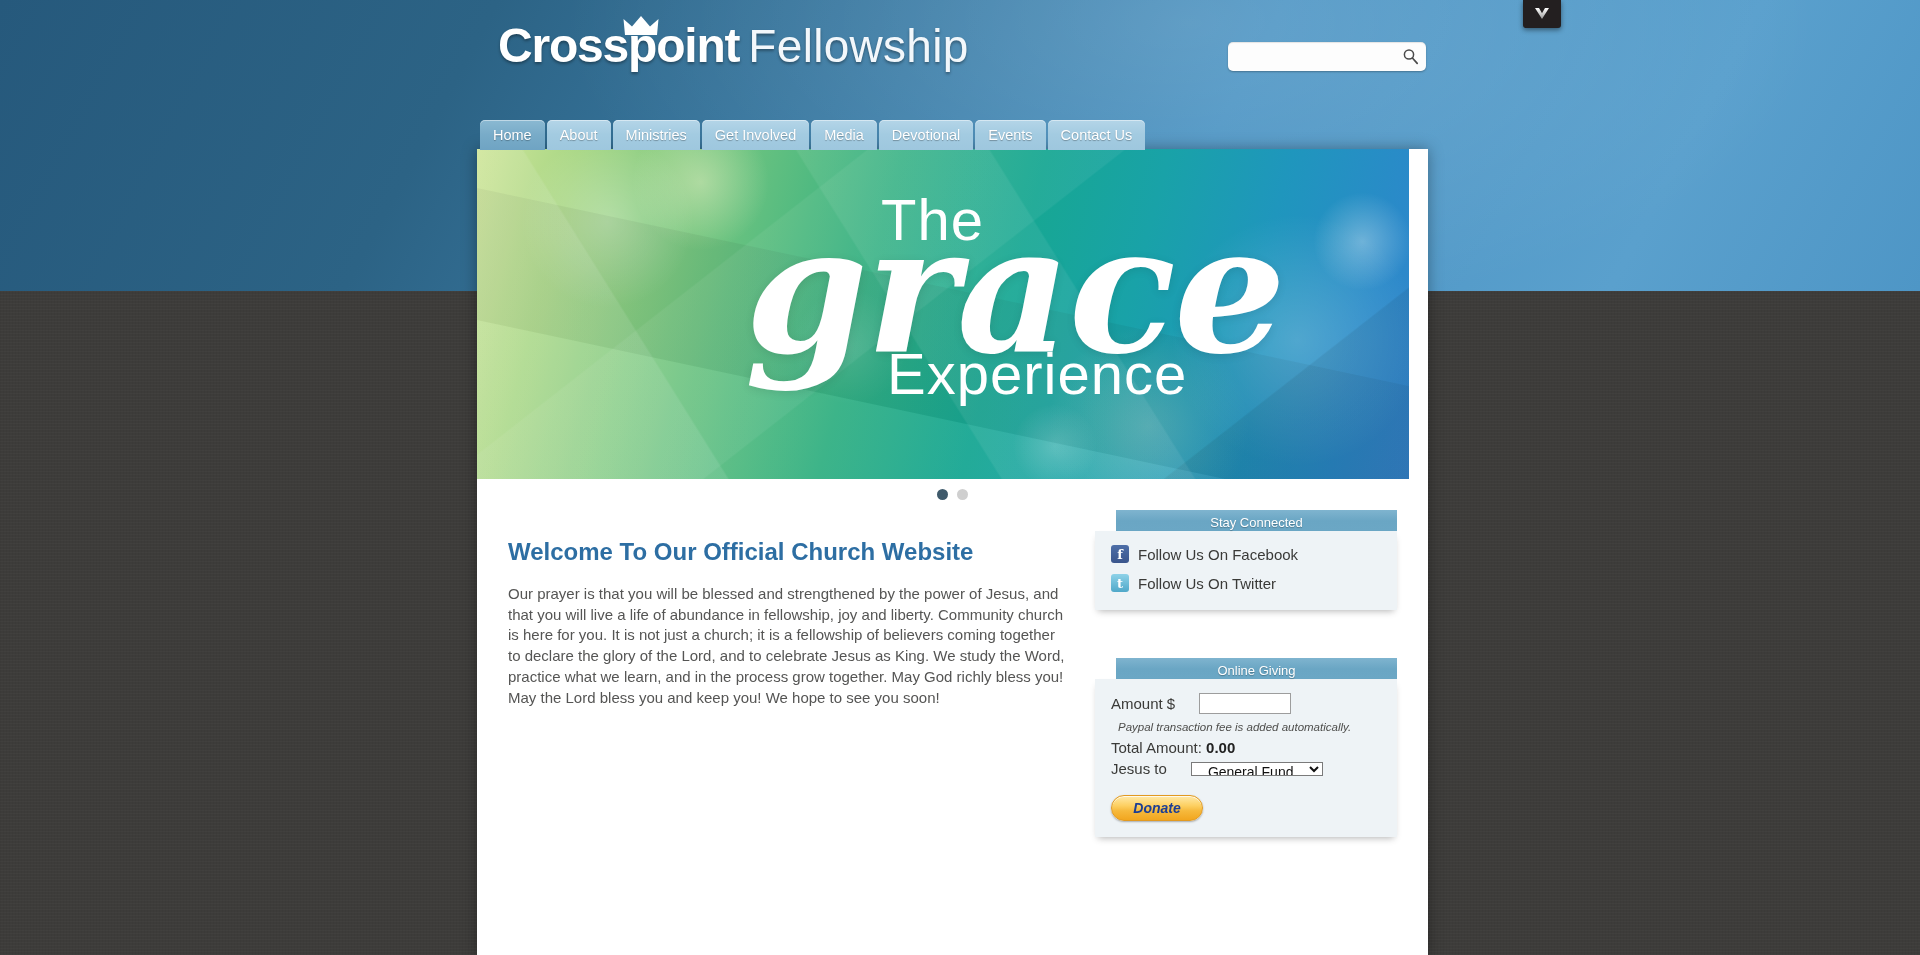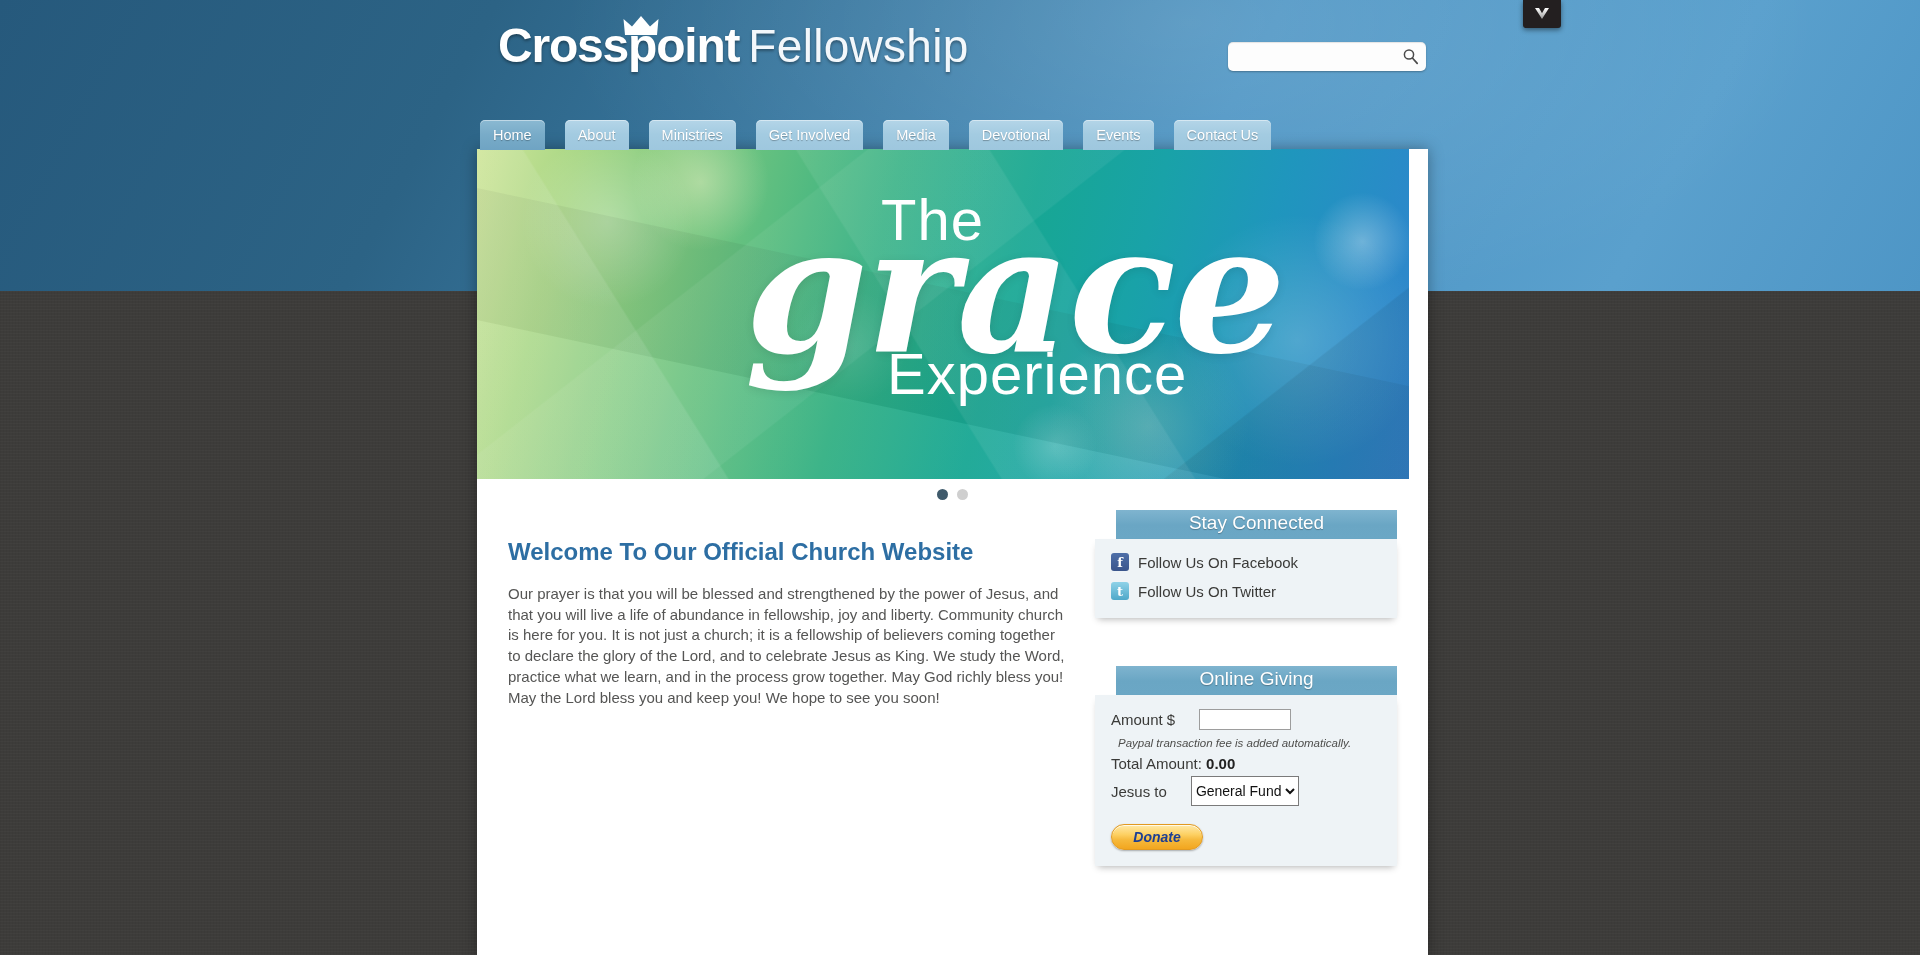--- a/index.html
+++ b/index.html
@@ -67,21 +67,21 @@
     font-family: "Liberation Sans", sans-serif; font-size: 13px; color: #333;
   }
   #search-icon {
     position: absolute; right: 7px; top: 6px;
     width: 17px; height: 17px; cursor: pointer;
   }
 
   
   #nav {
     position: absolute; left: 480px; top: 120px;
-    display: flex; align-items: flex-end; gap: 20px;
+    display: flex; align-items: flex-end; gap: 2px;
     z-index: 5;
   }
   .nav-item {
     height: 30px; line-height: 30px;
     padding: 0 13px;
     border-radius: 5px 5px 0 0;
     color: #ffffff; font-size: 14.5px;
     text-shadow: 0 1px 1px rgba(0,0,0,.30);
     background: linear-gradient(180deg, #b4d5e8 0%, #a3cbe1 48%, #9ec7de 100%);
     cursor: pointer; white-space: nowrap;
@@ -161,22 +161,22 @@
     font-size: 24px; font-weight: bold; color: #2d6ea3;
     line-height: 1.2; margin-bottom: 17px; margin-top: 28px;
   }
   #intro-paragraph {
     font-size: 15px; color: #555554; line-height: 20.8px;
   }
 
   #col-side { position: absolute; left: 618px; top: 0; width: 302px; }
   .widget { margin-bottom: 48px; }
   .widget-head {
-    height: 29px; line-height: 25px; text-align: center;
-    color: #ffffff; font-size: 19px;
+    height: 21px; line-height: 25px; text-align: center;
+    color: #ffffff; font-size: 13px;
     text-shadow: 0 1px 1px rgba(0,0,0,.28);
     background: linear-gradient(180deg, #7fb4cf 0%, #6aa6c4 52%, #6ba7c5 100%);
     margin-left: 21px;
   }
   .widget-body {
     background: #eef3f6;
     padding: 14px 16px 16px 16px;
     box-shadow: 0 4px 7px -3px rgba(0,0,0,.30);
   }
 
@@ -204,24 +204,24 @@
     font-family: "Liberation Sans", sans-serif; font-size: 13px;
     padding: 0 4px; outline: 0;
   }
   #paypal-note {
     font-size: 11.5px; font-style: italic; color: #4e4e4c;
     margin: 7px 0 6px 7px;
   }
   #total-row { font-size: 15px; color: #3a3a38; margin-bottom: 4px; }
   #total-row b { color: #222; }
   #fund-select {
-    margin-left: 8px; height: 30px;
+    margin-left: 8px; height: 14px;
     font-family: "Liberation Sans", sans-serif; font-size: 14px;
     border: 1px solid #7a7a7a; background: #fff; color: #111;
-    padding: 0 0;
+    padding: 0 12px;
   }
   #donate-button {
     margin-top: 14px; width: 92px; height: 26px;
     border: 1px solid #e29a21; border-radius: 13px;
     background: linear-gradient(180deg, #ffe9a8 0%, #fdd062 40%, #f6b93c 62%, #f2a61f 100%);
     color: #1d3f94; font-size: 14px; font-weight: bold; font-style: italic;
     font-family: "Liberation Sans", sans-serif;
     cursor: pointer;
     box-shadow: 0 1px 2px rgba(0,0,0,.30), inset 0 1px 0 rgba(255,255,255,.75);
   }

